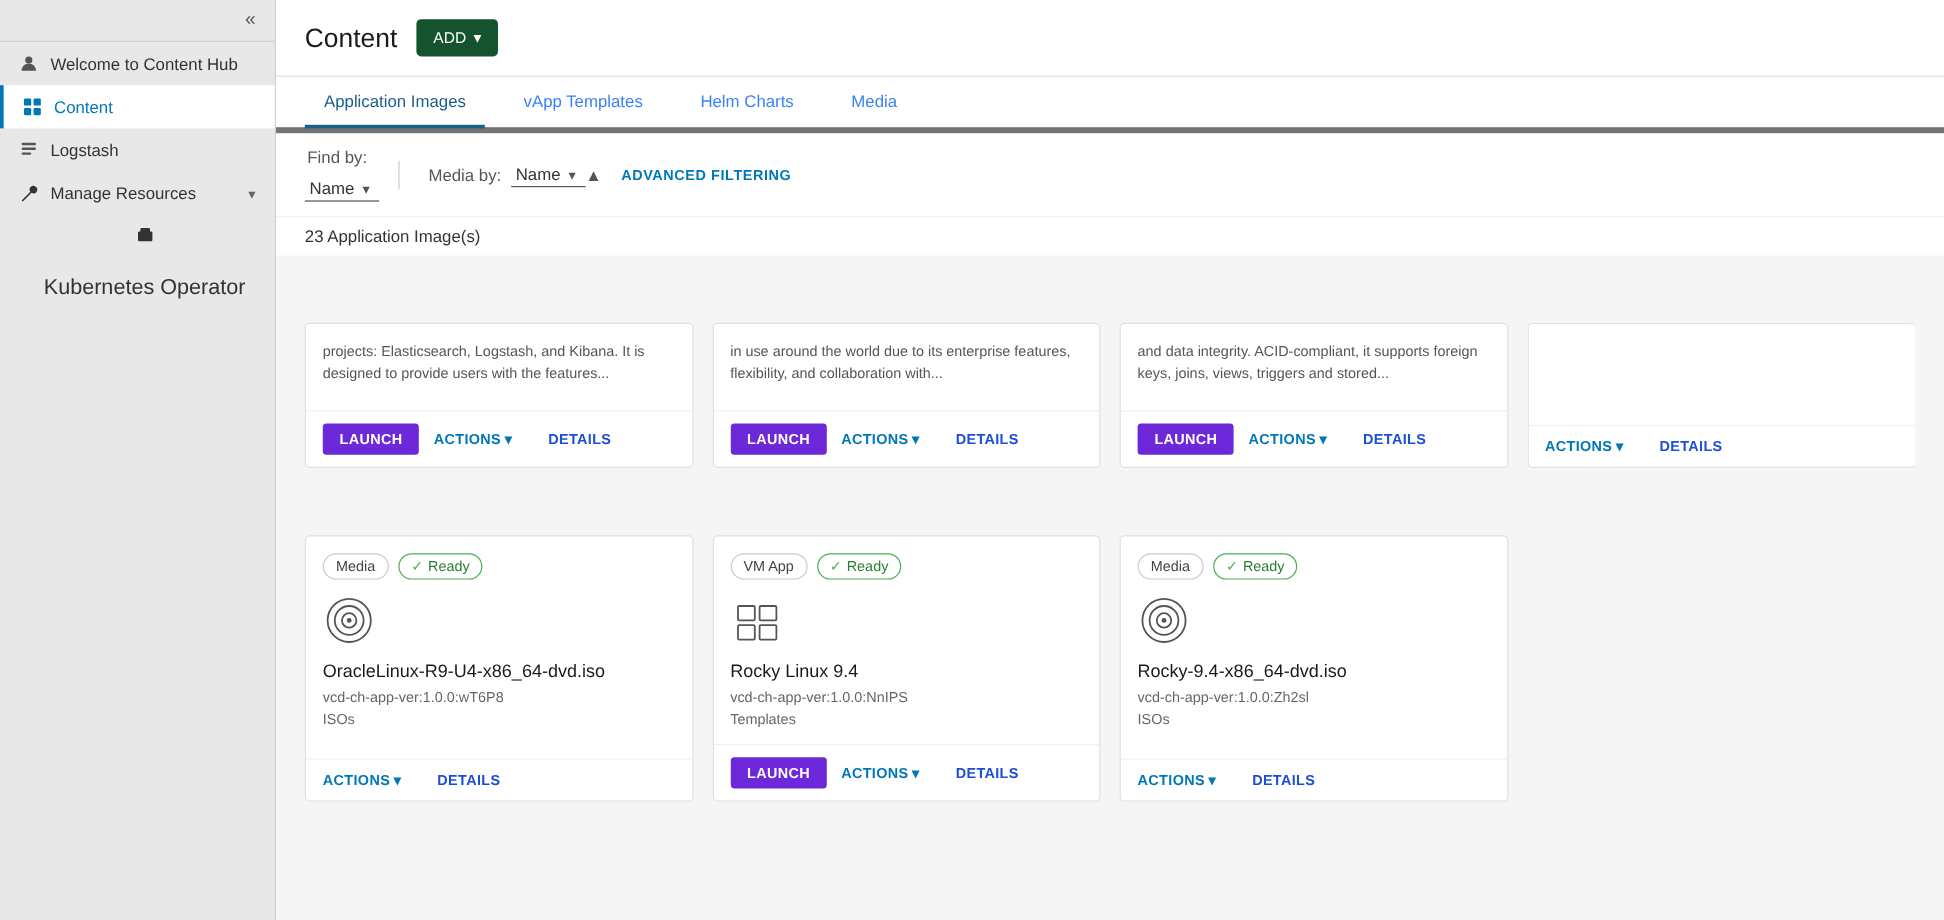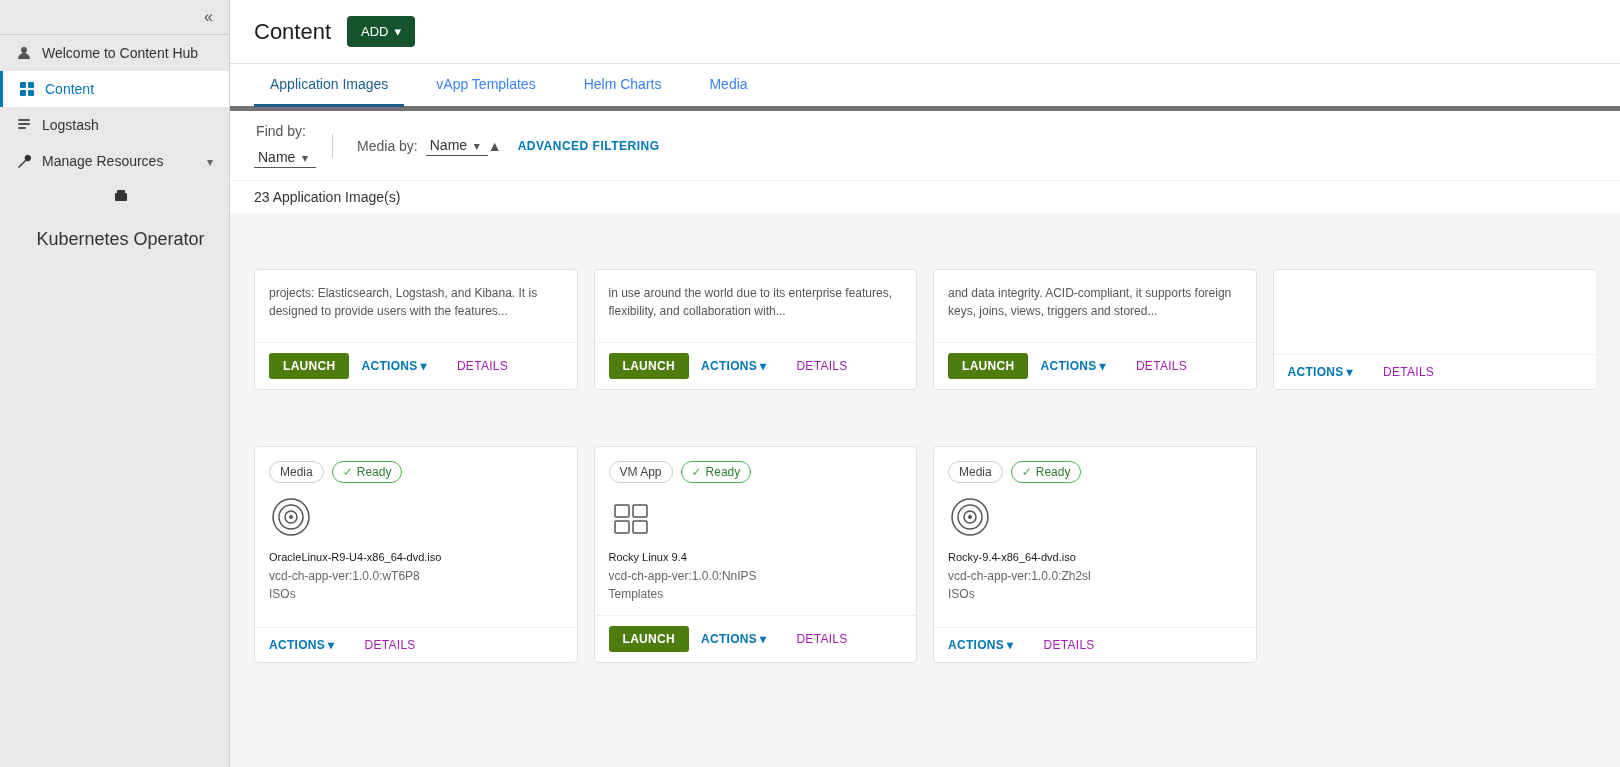--- a/index.html
+++ b/index.html
@@ -221,21 +221,21 @@
     .badge.ready .check-icon { color: #4caf50; }
     .card-icon { margin-bottom: 12px; }
     .disc-icon, .vm-icon {
       width: 44px;
       height: 44px;
       display: flex;
       align-items: center;
       justify-content: center;
     }
     .card-name {
-      font-size: 11px;
+      font-size: 15px;
       font-weight: 500;
       color: #1a1a1a;
       margin-bottom: 6px;
       word-break: break-all;
     }
     .card-version {
       font-size: 12px;
       color: #666;
       margin-bottom: 4px;
     }
@@ -250,21 +250,21 @@
       margin-bottom: 8px;
     }
     .card-footer {
       padding: 10px 14px;
       border-top: 1px solid #f0f0f0;
       display: flex;
       align-items: center;
       gap: 12px;
     }
     .launch-btn {
-      background: #4d7c0f;
+      background: #6d28d9;
       color: #fff;
       border: none;
       padding: 6px 14px;
       border-radius: 3px;
       cursor: pointer;
       font-size: 12px;
       font-weight: 600;
       letter-spacing: 0.3px;
     }
     .actions-btn {
@@ -275,23 +275,23 @@
       font-weight: 600;
       cursor: pointer;
       display: flex;
       align-items: center;
       gap: 3px;
       letter-spacing: 0.3px;
     }
     .details-btn {
       background: none;
       border: none;
-      color: #a21caf;
-      font-size: 12px;
-      font-weight: 400;
+      color: #1d4ed8;
+      font-size: 12px;
+      font-weight: 700;
       cursor: pointer;
       letter-spacing: 0.3px;
       padding-left: 18px;
     }
 
     
     .card.partial { border-right: none; }
 
     
     .top-card-body { flex: 1; padding: 14px; }

